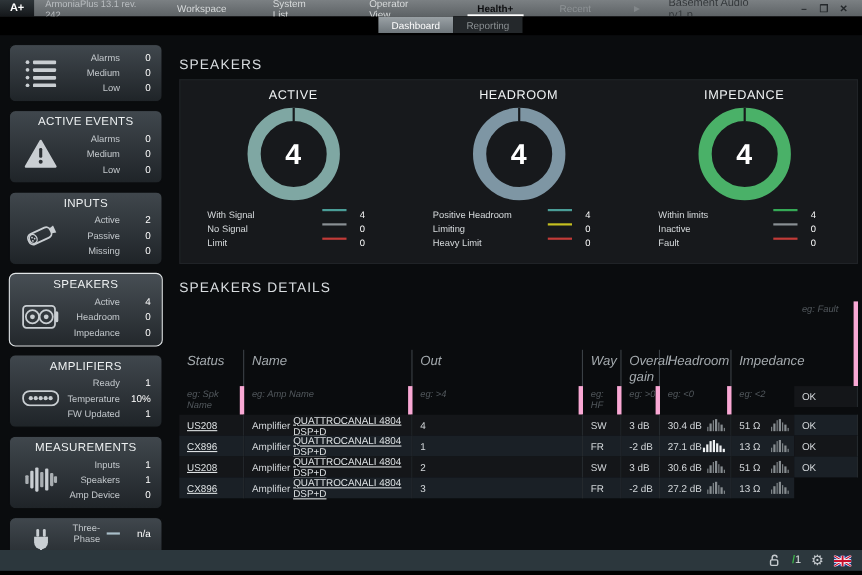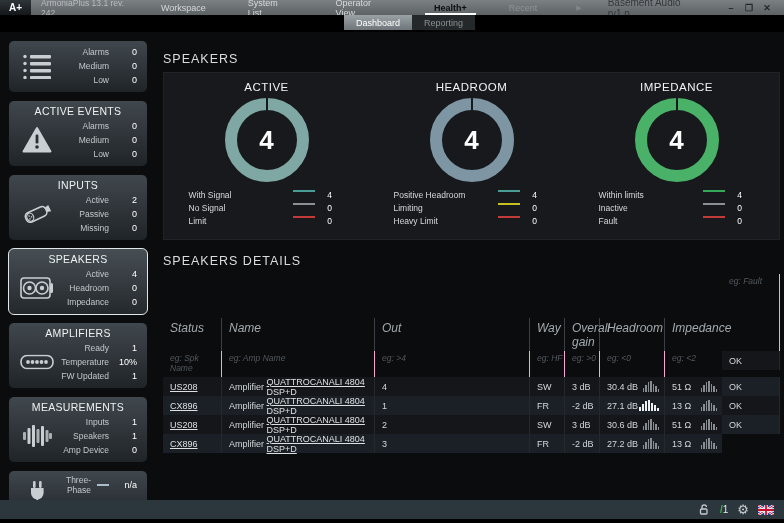--- a/index.html
+++ b/index.html
@@ -61,21 +61,21 @@
   .legend-row { display:flex; align-items:flex-start; height:13px; }
   .legend-label { flex:1; color:#d6dadc; font-size:8.5px; }
   .legend-dash { width:22px; height:2px; }
   .legend-value { width:30px; text-align:center; color:#fff; font-size:8.5px; }
 
   
   .table { margin-left:8px; width:617px; font-size:9px; }
   .t-grid { display:grid; grid-template-columns:59px 153px 155px 35px 35px 65px 57px 58px; }
   .h-cell { border-right:1px solid #3a4045; padding:3px 0 2px 7px; color:#a4aaae; font-style:italic; font-size:12px;margin-top:44px; }
   .h-cell.last, .p-cell.last, .d-cell.last { border-right:none; }
-  .p-cell { border-right:1px solid #f9a8d4; padding:2px 0 4px 7px; color:#52585d; font-style:italic; font-size:8.5px; }
+  .p-cell { border-right:4px solid #f9a8d4; padding:2px 0 4px 7px; color:#52585d; font-style:italic; font-size:8.5px; }
   .d-cell { border-right:1px solid #24292d; padding:0 5px 0 7px; color:#d3d7da; height:19px; display:flex; align-items:center; }
   .row-a { background:#141619; }
   .row-b { background:#1a2026; }
   .link { text-decoration:underline; color:#dce0e2; }
   .meter-cell { justify-content:space-between; }
   .meter-icon { display:flex; align-items:flex-end; gap:1px; height:11px; }
   .meter-icon i { display:block; width:1.5px; background:#878d91; }
   .meter-icon.bright i { background:#eef1f3; width:2px; }
 
   

